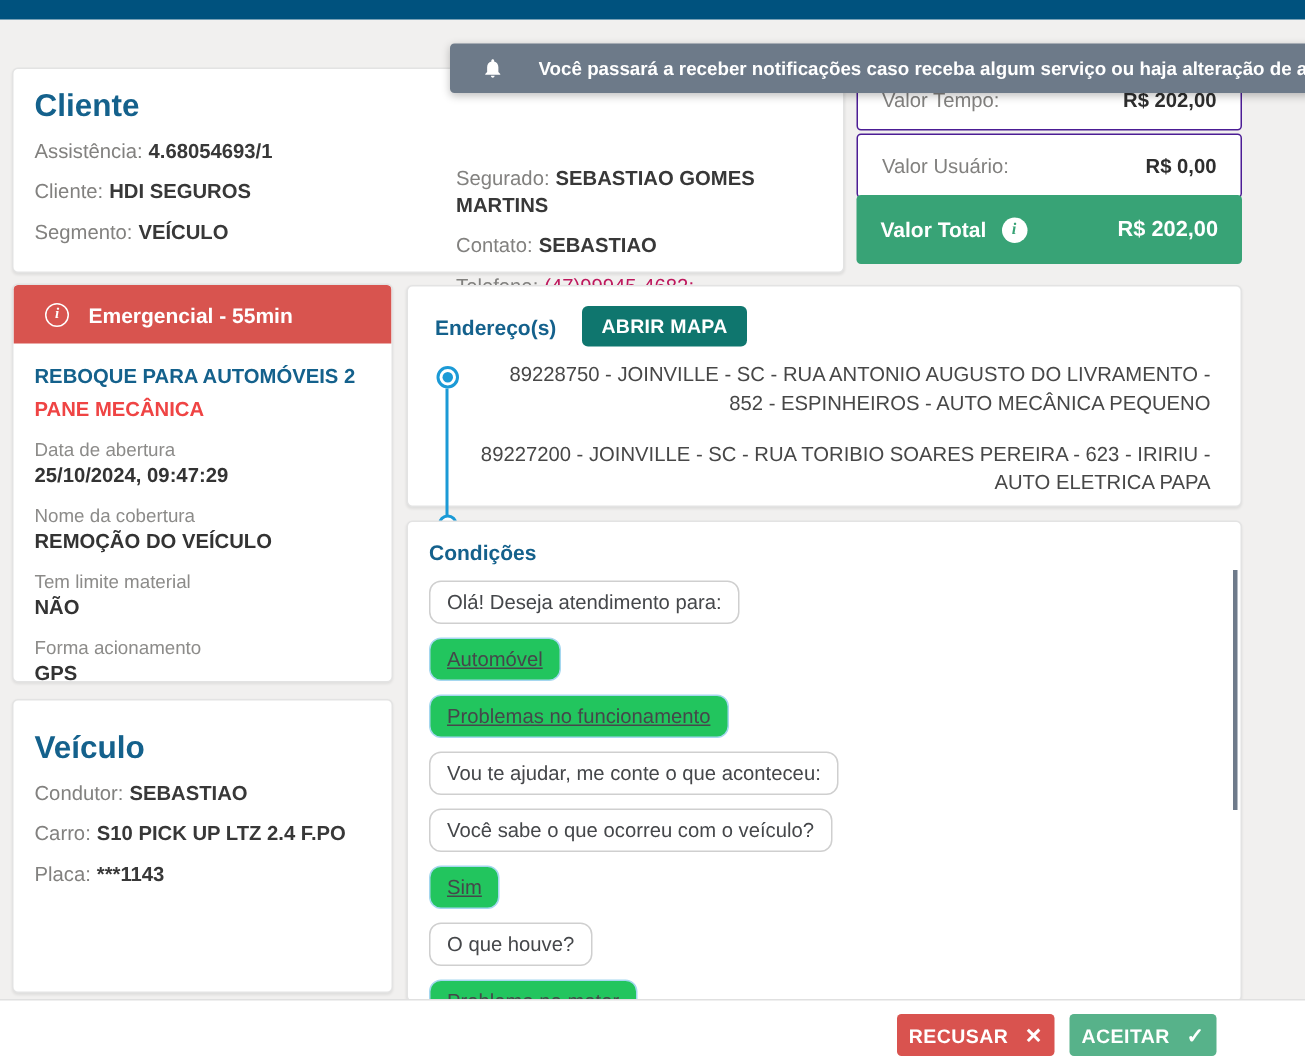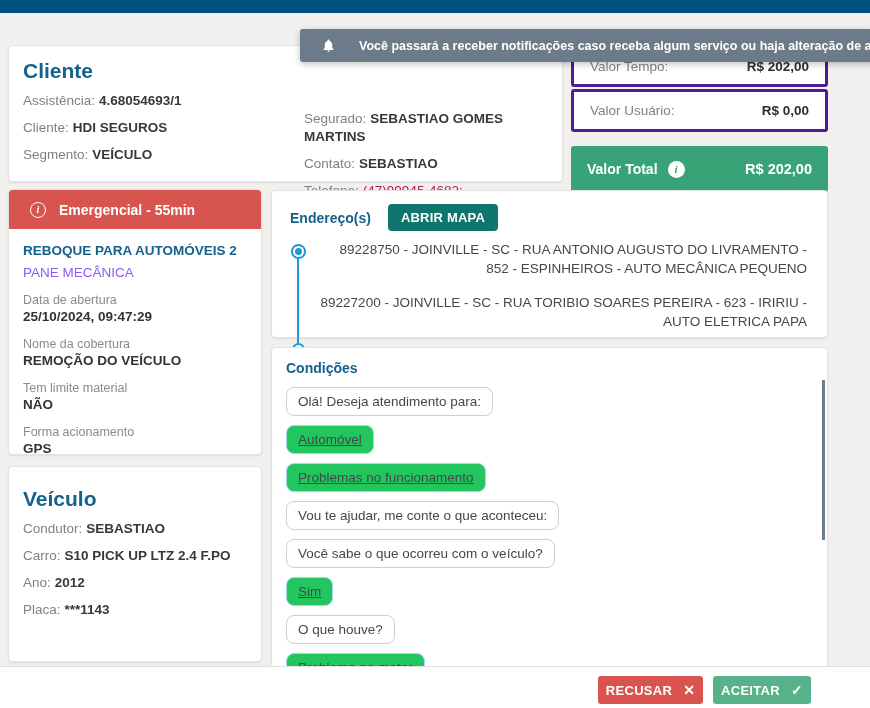--- a/index.html
+++ b/index.html
@@ -38,27 +38,27 @@
   .f-value { color:#383838; margin-left:4px; font-weight:600; }
   .f-link { color:#be185d; margin-left:4px; text-decoration:none; cursor:pointer; }
   .cliente-cols { display:flex; }
   .cliente-col1 { width:288px; }
   .cliente-col2 { padding-top:27px; }
   .cliente-col2 .field-row:first-child { margin-top:0; }
 
   
   .valor-row {
     position:absolute; left:571px; width:257px; background:#fff;
-    border:3px solid #4c1d95; border-radius:3px;
+    border:1px solid #4c1d95; border-radius:3px;
     display:flex; align-items:center; justify-content:space-between; padding:0 16px;
   }
   .valor-row .f-label { font-size:13.5px; }
   .valor-row .v-amount { font-weight:bold; color:#2e2e2e; }
   .valor-total {
-    position:absolute; left:571px; top:146px; width:257px; height:46px;
+    position:absolute; left:571px; top:130px; width:257px; height:46px;
     background:#38a376; border-radius:3px; color:#fff;
     display:flex; align-items:center; justify-content:space-between; padding:0 16px;
   }
   .valor-total .vt-label { font-weight:bold; font-size:14px; display:flex; align-items:center; }
   .valor-total .vt-amount { font-weight:bold; font-size:14.5px; }
   .info-filled {
     width:17px; height:17px; border-radius:50%; background:#fff; color:#38a376;
     font-size:11px; font-weight:bold; display:inline-flex; align-items:center; justify-content:center;
     margin-left:10px; font-family:"Liberation Serif", serif; font-style:italic; cursor:pointer;
   }
@@ -71,21 +71,21 @@
   }
   .info-outline {
     width:16px; height:16px; border:1.5px solid #fff; border-radius:50%;
     display:inline-flex; align-items:center; justify-content:center;
     font-size:10px; font-weight:bold; margin-left:21px; flex:0 0 auto;
     font-family:"Liberation Serif", serif; font-style:italic;
   }
   .emerg-header-text { font-weight:bold; font-size:14px; margin-left:13px; }
   .emerg-body { padding:14px 10px 0 14px; }
   .emerg-title { color:#14618c; font-weight:bold; font-size:13.5px; }
-  .emerg-sub { color:#8b5cf6; margin-top:7px; }
+  .emerg-sub { color:#ef4444; margin-top:7px;font-weight:bold; }
   .pair { margin-top:13px; }
   .pair .p-label { color:#8c8b89; font-size:12.5px; }
   .pair .p-value { color:#333; font-weight:bold; margin-top:2px; font-size:13.5px; }
 
   
   .veiculo { left:8px; top:466px; width:254px; height:196px; padding:20px 0 0 14px; }
 
   
   .endereco { left:271px; top:190px; width:557px; height:148px; }
   .end-head { display:flex; align-items:center; padding:13px 0 0 18px; }
@@ -217,23 +217,20 @@
   </div>
 </div>
 
 <div class="card veiculo">
   <div class="card-title">Veículo</div>
   <div class="field-row">
     <span class="f-label">Condutor:</span><span class="f-value">SEBASTIAO</span>
   </div>
   <div class="field-row">
     <span class="f-label">Carro:</span><span class="f-value">S10 PICK UP LTZ 2.4 F.PO</span>
-  </div>
-  <div class="field-row">
-    <span class="f-label">Ano:</span><span class="f-value">2012</span>
   </div>
   <div class="field-row">
     <span class="f-label">Placa:</span><span class="f-value">***1143</span>
   </div>
 </div>
 
 <div class="card endereco">
   <div class="end-head">
     <span class="card-title" style="font-size:14px;">Endereço(s)</span>
     <button class="map-btn">ABRIR MAPA</button>

